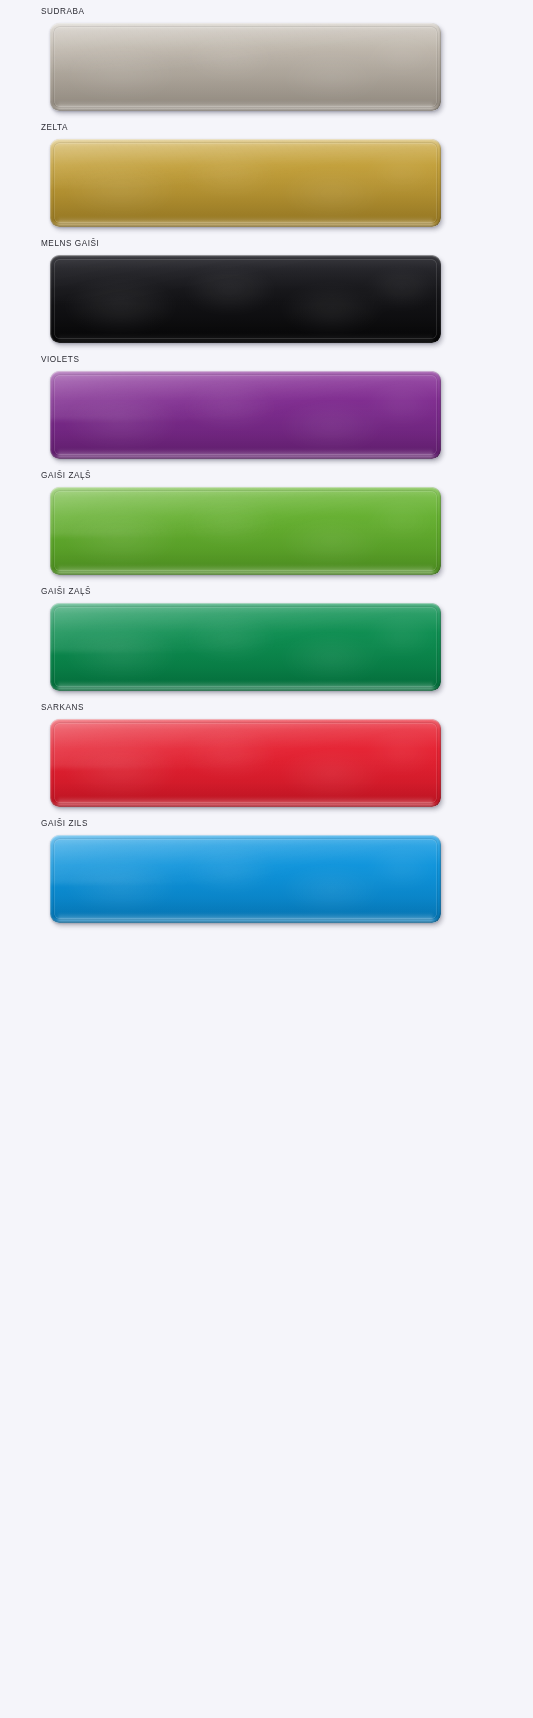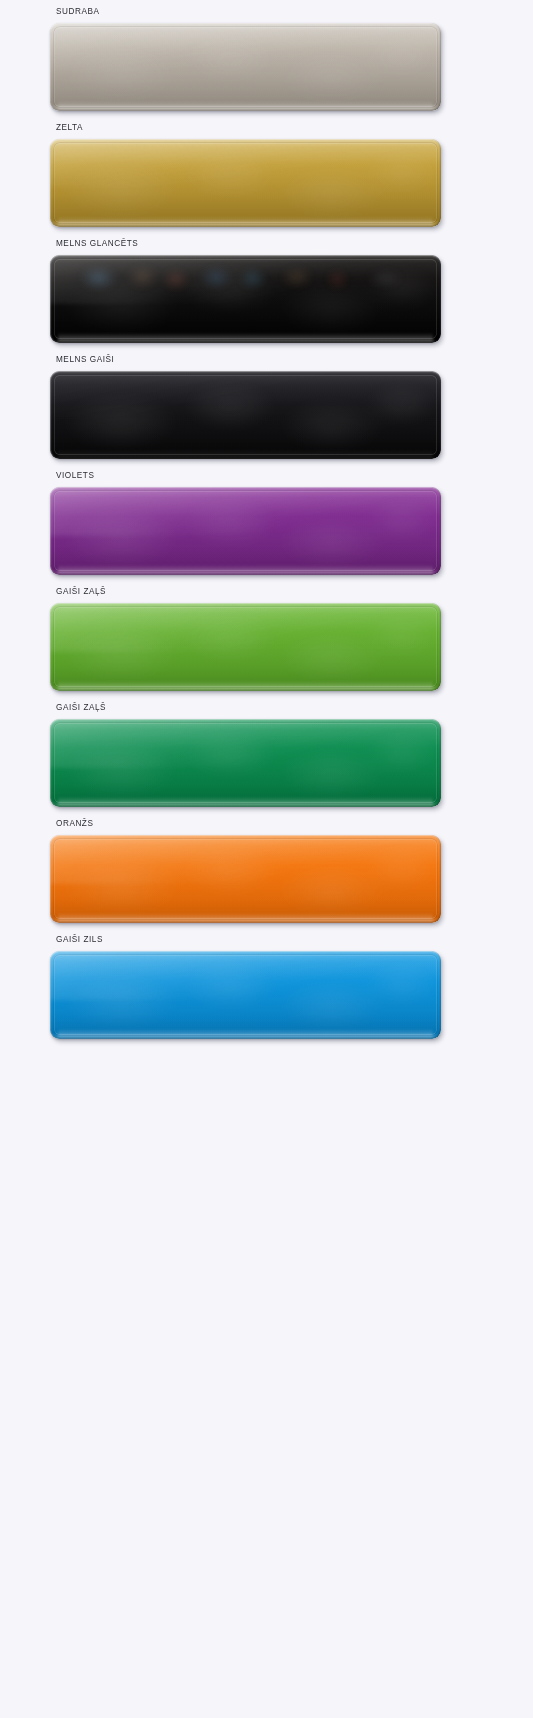--- a/index.html
+++ b/index.html
@@ -24,21 +24,21 @@
 
   .swatch-item {
     position: relative;
     width: 533px;
     height: 116px;
     box-sizing: border-box;
   }
 
   .swatch-label {
     position: absolute;
-    left: 56px;
+    left: 41px;
     top: 0px;
     font-size: 8.2px;
     letter-spacing: 0.55px;
     line-height: 10px;
     color: #2b2b33;
     font-weight: 400;
     white-space: nowrap;
     font-family: "Liberation Sans", sans-serif;
   }
 
@@ -271,35 +271,20 @@
           <div class="plate-mottle"></div>
           <div class="plate-shade"></div>
           <div class="plate-gloss"></div>
           <div class="plate-underglow"></div>
           <div class="plate-groove"></div>
           <div class="plate-rim"></div>
         </div>
       </div>
     </div>
     <div class="swatch-item">
-      <div class="swatch-label">MELNS GLANCĒTS</div>
-      <div class="plate-wrap">
-        <div class="plate" data-finish="gloss-black">
-          <div class="plate-base" style="background: linear-gradient(rgb(29, 27, 26) 0%, rgb(17, 16, 16) 50%, rgb(5, 5, 5) 100%);"></div>
-          <div class="plate-mottle"></div>
-          <div class="plate-shade"></div>
-          <div class="plate-reflections"></div>
-          <div class="plate-gloss"></div>
-          <div class="plate-underglow"></div>
-          <div class="plate-groove"></div>
-          <div class="plate-rim"></div>
-        </div>
-      </div>
-    </div>
-    <div class="swatch-item">
       <div class="swatch-label">MELNS GAIŠI</div>
       <div class="plate-wrap">
         <div class="plate" data-finish="matte">
           <div class="plate-base" style="background: linear-gradient(rgb(36, 36, 42) 0%, rgb(20, 20, 23) 50%, rgb(8, 8, 9) 100%);"></div>
           <div class="plate-mottle"></div>
           <div class="plate-shade"></div>
           <div class="plate-gloss"></div>
           <div class="plate-underglow"></div>
           <div class="plate-groove"></div>
           <div class="plate-rim"></div>
@@ -342,24 +327,24 @@
           <div class="plate-mottle"></div>
           <div class="plate-shade"></div>
           <div class="plate-gloss"></div>
           <div class="plate-underglow"></div>
           <div class="plate-groove"></div>
           <div class="plate-rim"></div>
         </div>
       </div>
     </div>
     <div class="swatch-item">
-      <div class="swatch-label">ORANŽS</div>
-      <div class="plate-wrap">
-        <div class="plate" data-finish="gloss">
-          <div class="plate-base" style="background: linear-gradient(rgb(248, 130, 31) 0%, rgb(242, 116, 14) 50%, rgb(229, 104, 5) 100%);"></div>
+      <div class="swatch-label">SARKANS</div>
+      <div class="plate-wrap">
+        <div class="plate" data-finish="gloss">
+          <div class="plate-base" style="background: linear-gradient(rgb(234, 45, 60) 0%, rgb(227, 33, 49) 50%, rgb(212, 22, 38) 100%);"></div>
           <div class="plate-mottle"></div>
           <div class="plate-shade"></div>
           <div class="plate-gloss"></div>
           <div class="plate-underglow"></div>
           <div class="plate-groove"></div>
           <div class="plate-rim"></div>
         </div>
       </div>
     </div>
     <div class="swatch-item">

